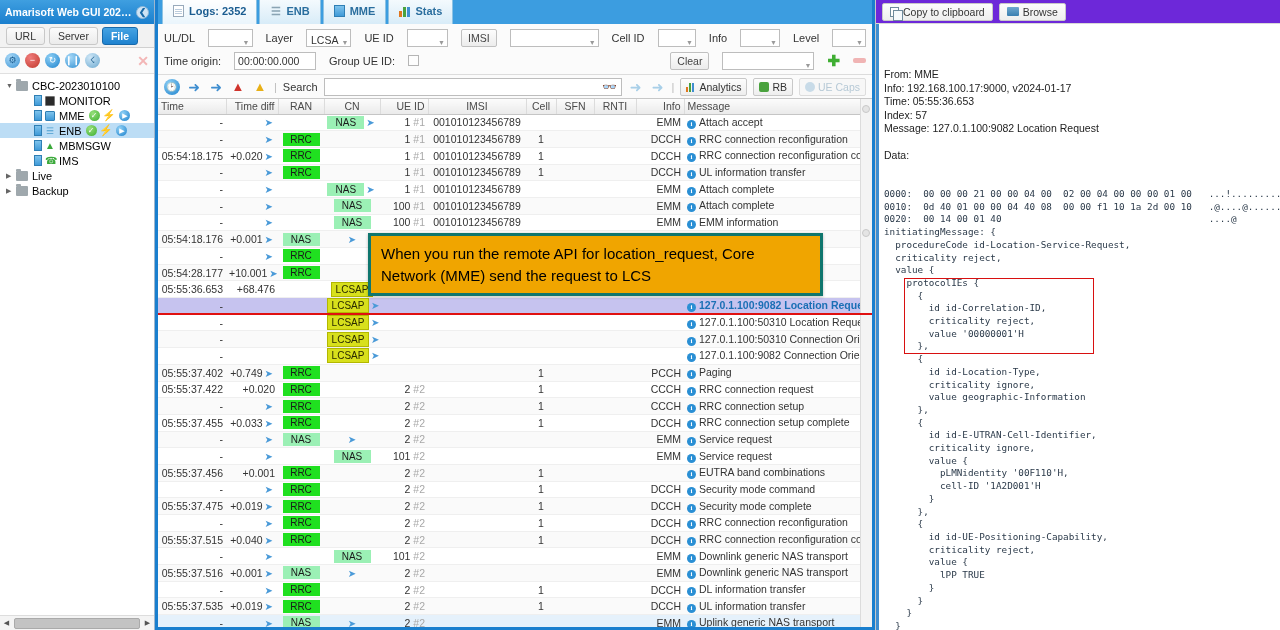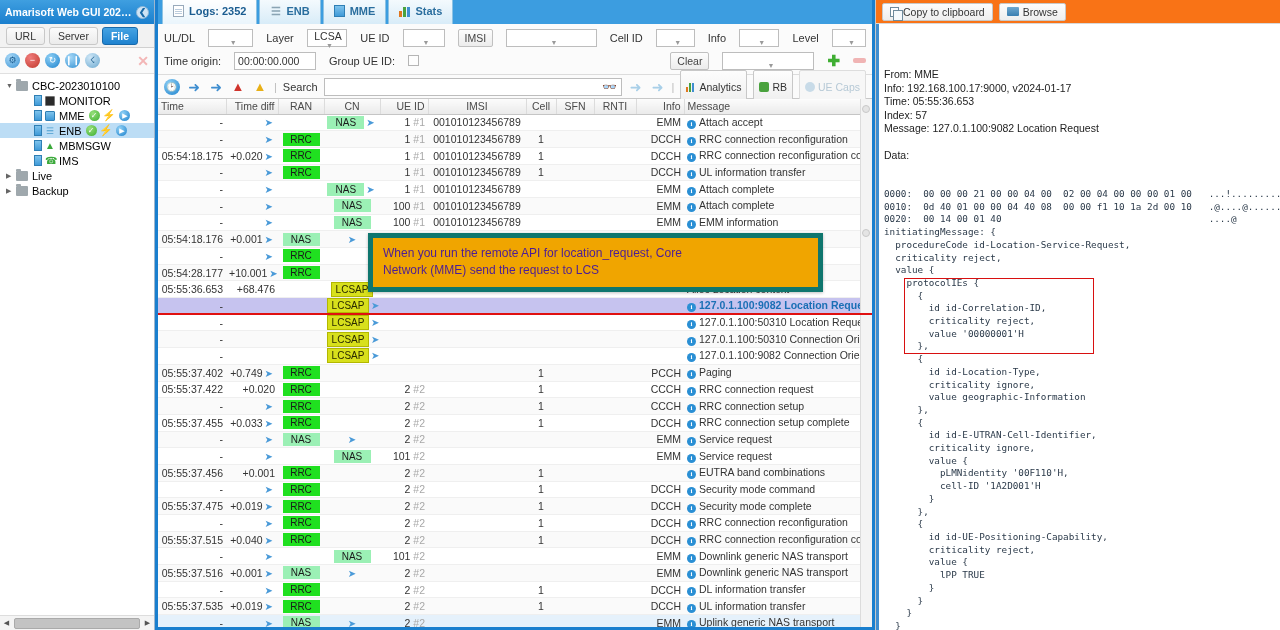--- a/index.html
+++ b/index.html
@@ -129,22 +129,22 @@
 
   .filters {
     background: #fbfbfb; border-bottom: 1px solid #dcdcdc;
     padding: 3px 6px;
   }
   .frow { display: flex; align-items: center; gap: 13px; height: 21px; }
   .frow + .frow { margin-top: 2px; }
   .flabel { font-size: 11px; color: #333; white-space: nowrap; }
   .combo {
     height: 18px; border: 1px solid #bdbdbd; background: #fff;
-    display: inline-flex; align-items: center; justify-content: space-between;
-    padding: 0 2px 0 4px; font-size: 10.5px; color: #333; cursor: pointer; flex-direction: column;
+    display: inline-flex; align-items: flex-end; justify-content: space-between;
+    padding: 0 2px 0 4px; font-size: 10.5px; color: #333; cursor: pointer;
   }
   .combo .caret { color: #9a9a9a; font-size: 7px; padding-left: 3px; }
   .txtin {
     height: 18px; border: 1px solid #bdbdbd; background: #fff;
     font-size: 10.5px; color: #333; padding: 0 3px; display:flex; align-items:center;
   }
   .btn-sm {
     height: 18px; padding: 0 6px; font-size: 10.5px;
     border: 1px solid #c0c0c0; border-radius: 2px;
     background: linear-gradient(180deg,#fdfdfd,#ececec);
@@ -163,21 +163,21 @@
   .sb-ic.larr { color:#3f8ed0; font-size:14px; }
   .sb-ic.rarr { color:#3f8ed0; font-size:14px; }
   .sb-ic.err { color:#d0342c; font-size:13px; }
   .sb-ic.warn { color:#e8b017; font-size:13px; }
   .sb-ic.larr-dim { color:#a8cfe8; font-size:14px; }
   .sb-ic.rarr-dim { color:#a8cfe8; font-size:14px; }
   .sep { color:#bbb; }
   .searchinput { flex:1; height:18px; border:1px solid #bdbdbd; background:#fff; position:relative; }
   .binoc { position:absolute; right:3px; top:1px; font-size:12px; color:#444; }
   .tool-btn {
-    height: 18px; padding: 16px 5px; font-size: 10.5px; display:inline-flex; align-items:center; gap:3px;
+    height: 18px; padding: 0 5px; font-size: 10.5px; display:inline-flex; align-items:center; gap:3px;
     border: 1px solid #c8c8c8; border-radius:2px;
     background: linear-gradient(180deg,#fdfdfd,#eeeeee); color:#333; cursor:pointer; white-space:nowrap;
   }
   .tool-btn.disabled { color: #b6c9d6; border-color:#ddd; background:#f7f7f7; cursor:default; }
   .ic-analytics { display:inline-block; width:10px;height:10px;position:relative;}
   .ic-analytics:before{content:'';position:absolute;bottom:0;left:0;width:2px;height:5px;background:#e0761e;}
   .ic-analytics:after{content:'';position:absolute;bottom:0;left:3px;width:2px;height:9px;background:#4aa23e;box-shadow:3px 0 0 #3f8fd0;}
   .ic-rb { display:inline-block; width:10px;height:10px; background:#4aa23e; border-radius:2px;}
   .ic-uecaps { display:inline-block;width:10px;height:10px;border-radius:50%;background:#c8dbe8;}
 
@@ -221,39 +221,39 @@
   .ueid .hash { color: #a8a8a8; }
   .ibadge {
     display:inline-block; width:9px;height:9px;border-radius:50%;
     background:#2a8fd4; color:#fff; font-size:7px; line-height:9px; text-align:center;
     margin-right:3px; font-weight:bold; font-family:"Liberation Serif", serif;
   }
   .msg.hl { color: #1a6fb5; font-weight: bold; }
   .redline { position:absolute; left:0; right:0; height:2px; background:#e01010; }
 
   .callout {
-    position: absolute; background: #f0a500; color: #4c1d95;
-    font-size: 12px; line-height: 1.45; padding: 7px 10px;
-    border: 5px solid #0f766e; box-shadow: 0 1px 3px rgba(0,0,0,0.25);
+    position: absolute; background: #f0a500; color: #000000;
+    font-size: 15px; line-height: 1.45; padding: 7px 10px;
+    border: 3px solid #0f766e; box-shadow: 0 1px 3px rgba(0,0,0,0.25);
     z-index: 20;
   }
   .vscroll {
     position:absolute; right:0; top:0; width:12px; bottom:0;
     background:#f4f4f4; border-left:1px solid #dcdcdc;
   }
   .vscroll .dot { position:absolute; right:2px; width:8px;height:8px;border-radius:50%;background:#e4e4e4;border:1px solid #c8c8c8;}
 
   
   .right-panel {
     width: 405px; height: 630px; background: #fff;
     display: flex; flex-direction: column;
     border-left: 1px solid #c8c8c8;
   }
   .right-toolbar {
-    height: 24px; background: #f97316; border-bottom: 1px solid #d8d8d8;
+    height: 24px; background: #6d28d9; border-bottom: 1px solid #d8d8d8;
     display: flex; align-items: center; gap: 6px; padding: 0 6px;
   }
   .rt-btn {
     height: 18px; padding: 0 7px; font-size: 10.5px;
     display: inline-flex; align-items: center; gap: 4px;
     border: 1px solid #c8c8c8; border-radius: 2px;
     background: linear-gradient(180deg,#fdfdfd,#eeeeee); color:#333; cursor:pointer;
   }
   .ic-copy { width:9px;height:10px;border:1px solid #6f8a9c;background:#fff;display:inline-block;position:relative;}
   .ic-copy:after{content:'';position:absolute;left:2px;top:2px;width:8px;height:9px;border:1px solid #6f8a9c;background:#f5f9fc;}

